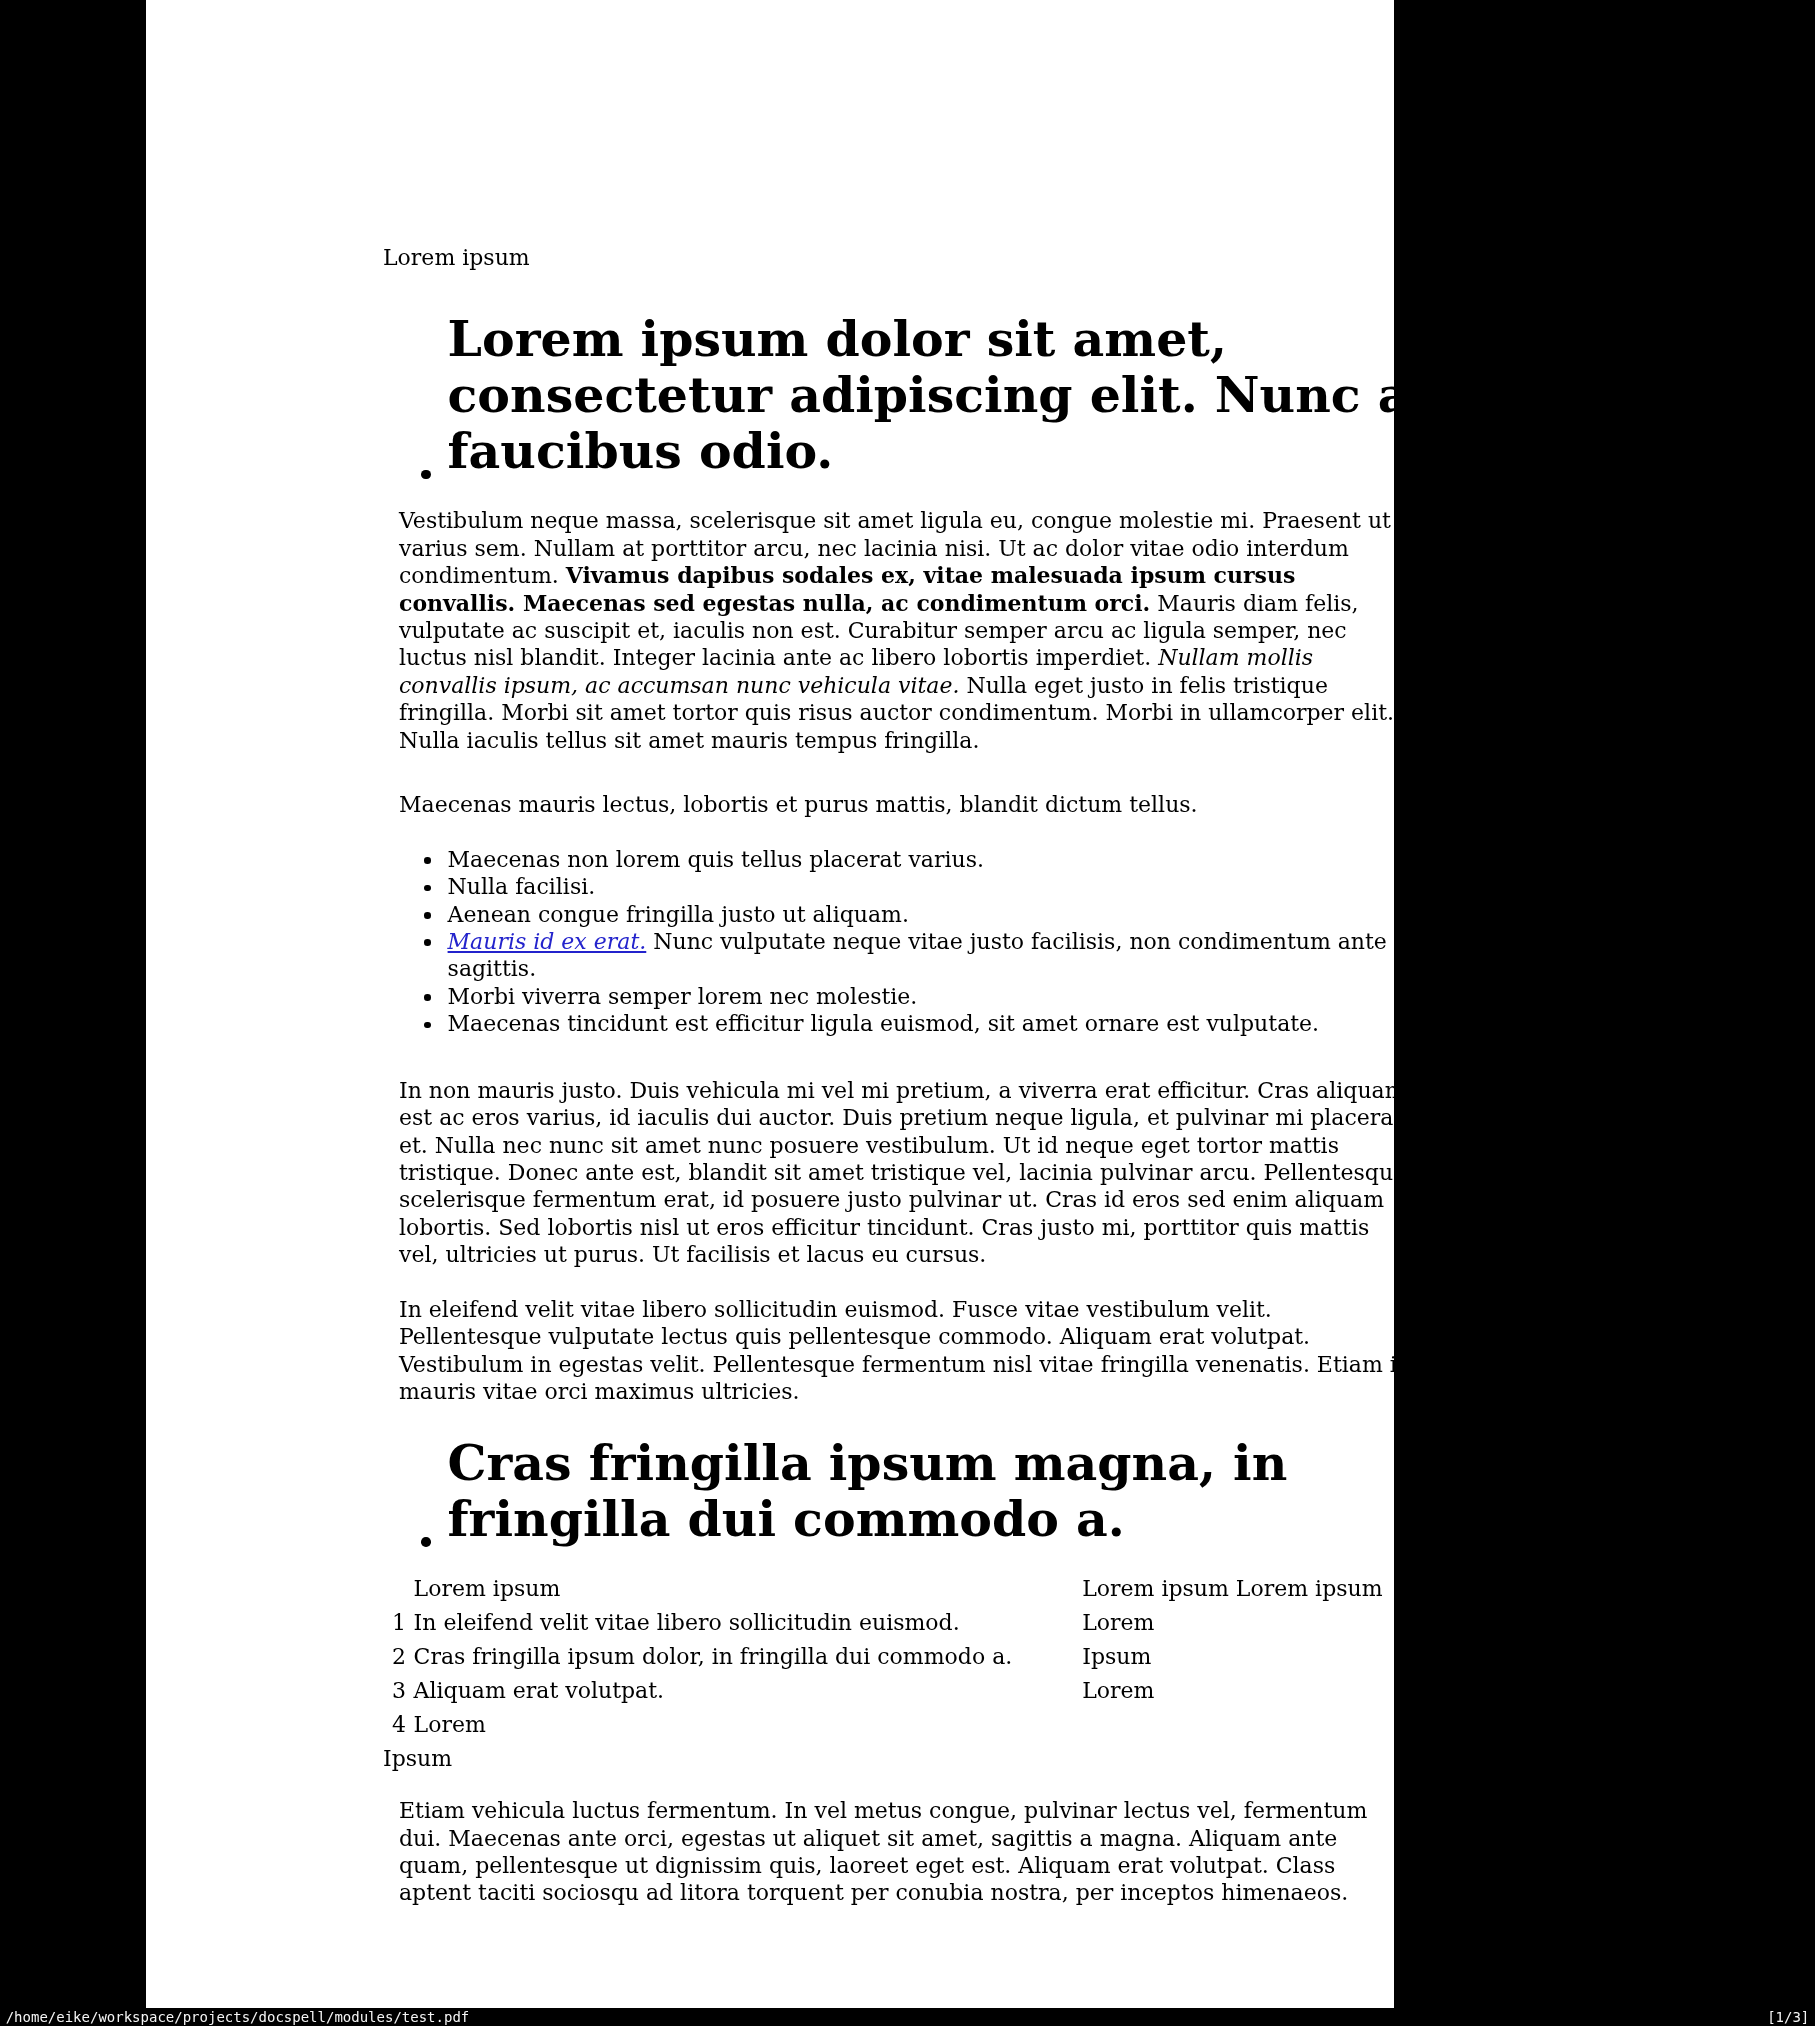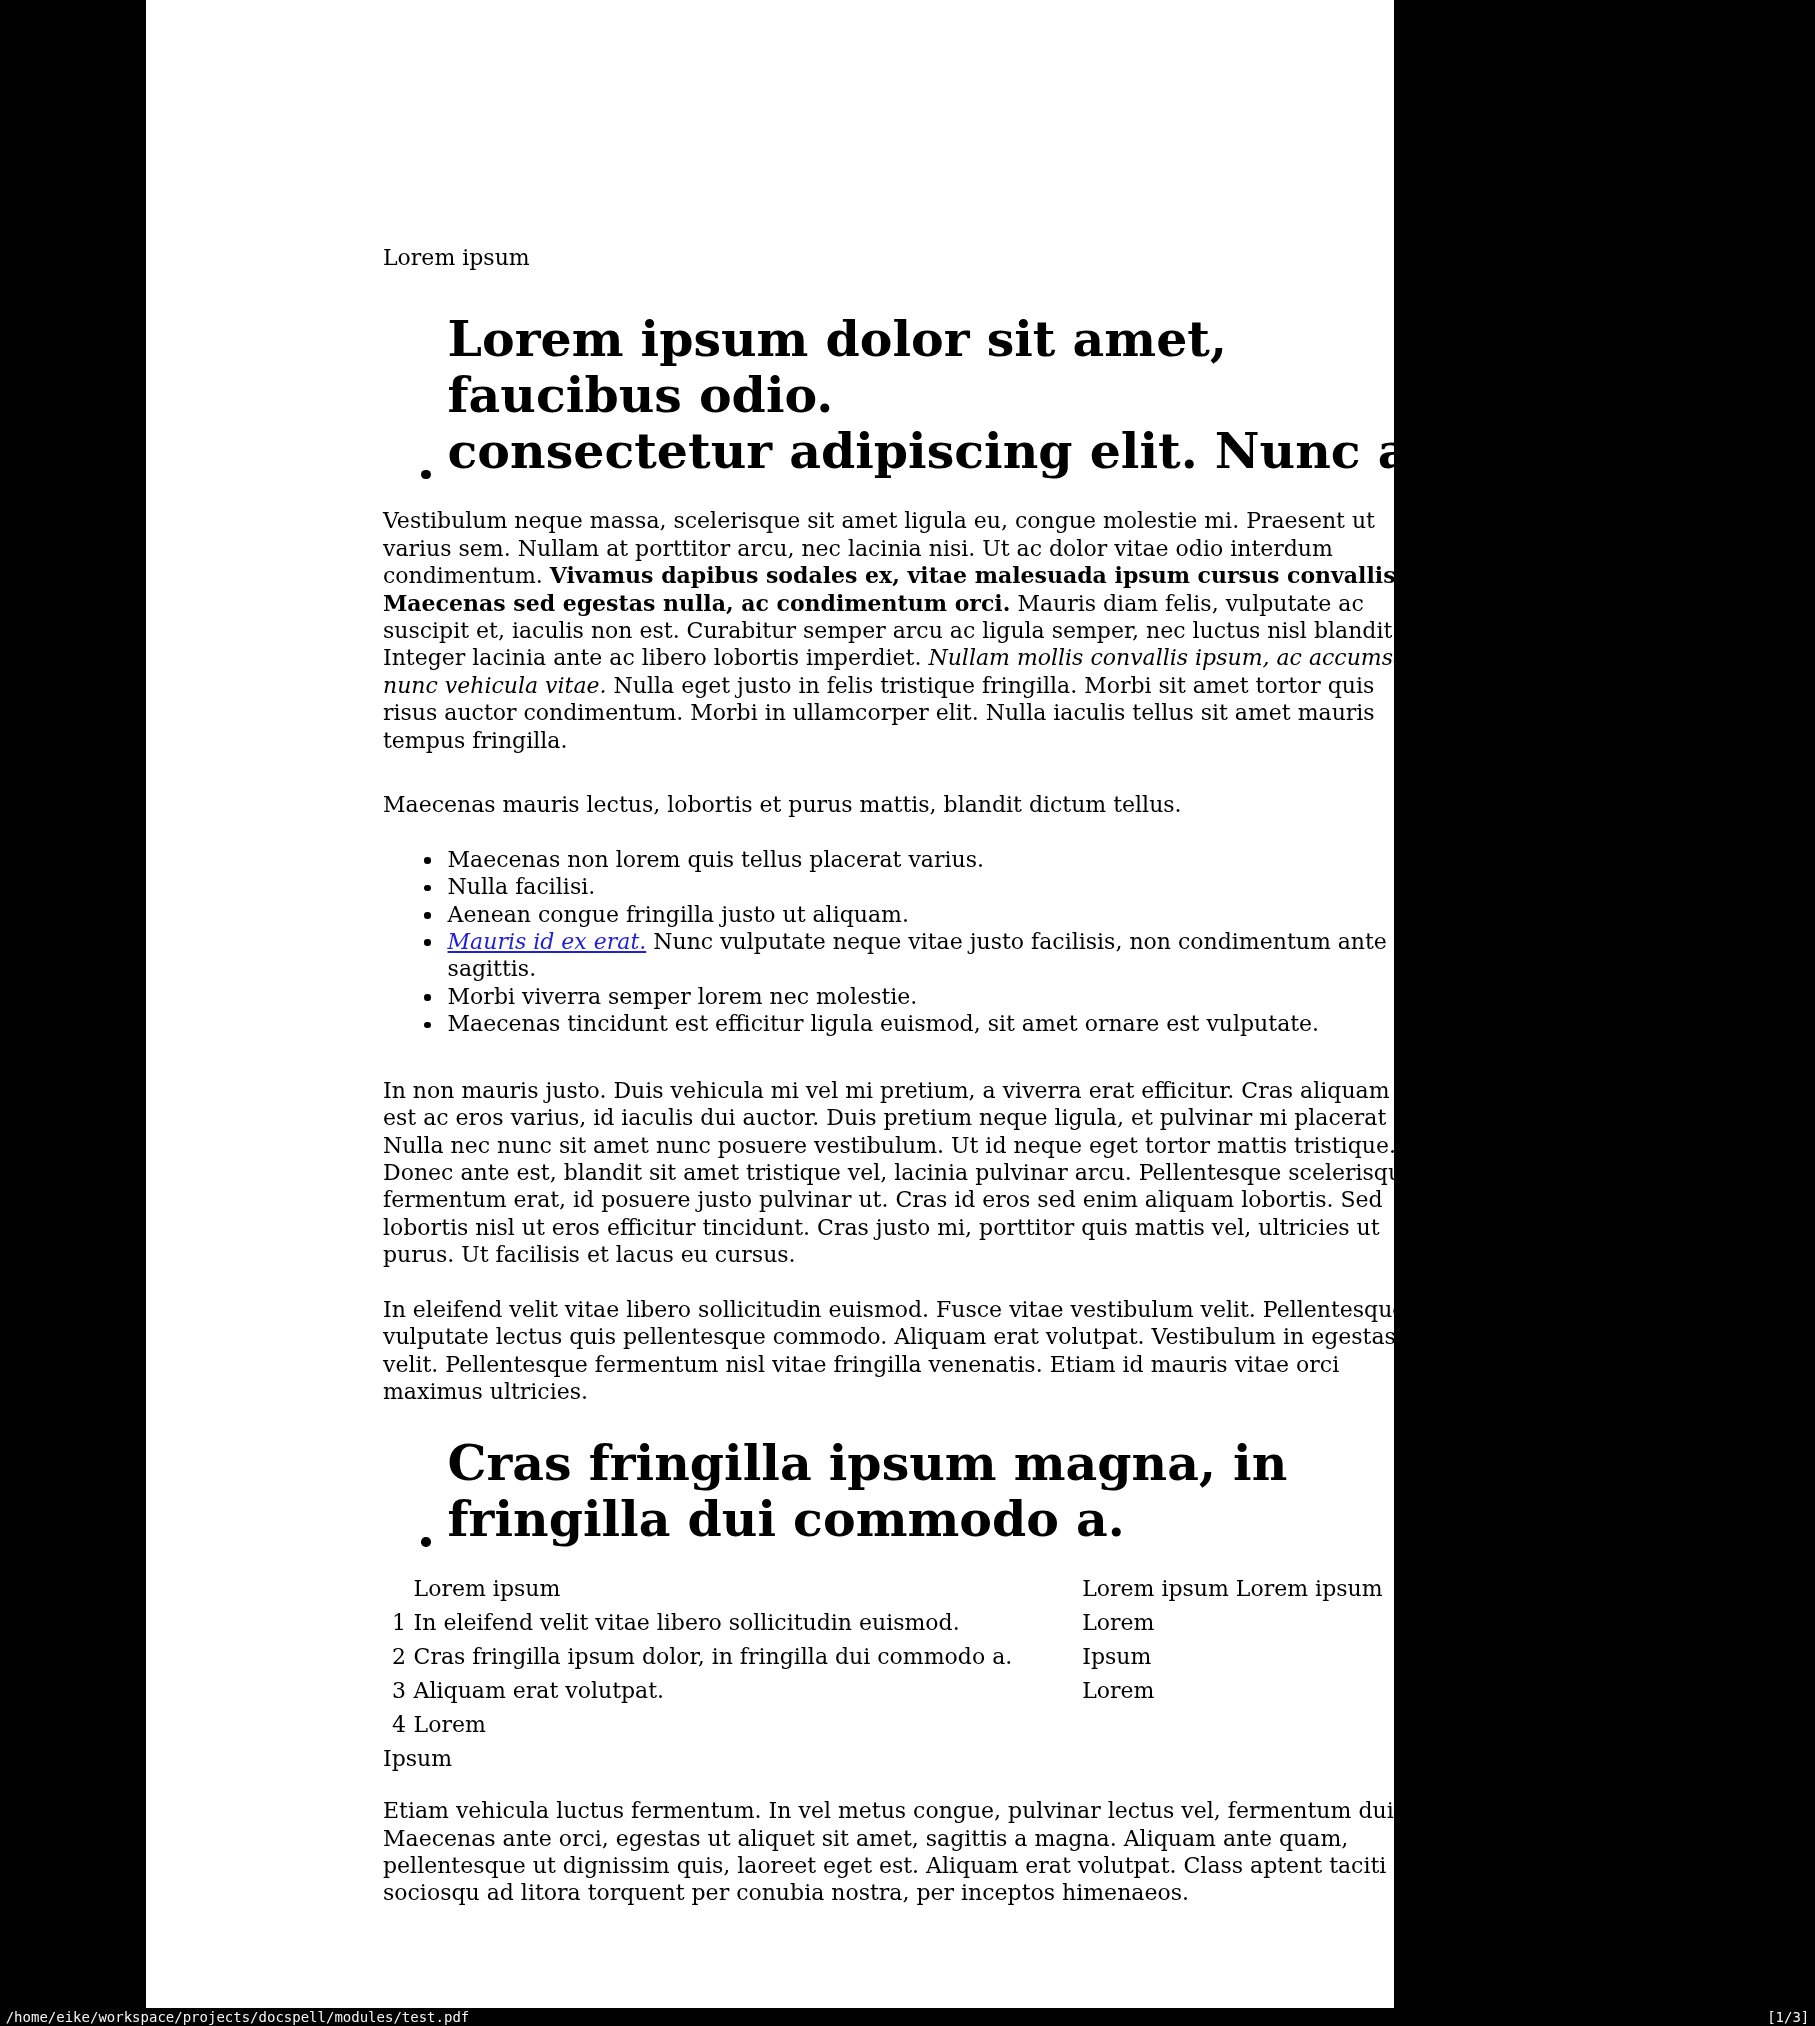--- a/index.html
+++ b/index.html
@@ -41,21 +41,21 @@
   .h-bullet {
     flex: 0 0 auto;
     width: 9.5px; height: 9.5px;
     border-radius: 50%;
     background: #000;
     margin-top: 24.6px;
     margin-right: 17px;
   }
   .h-line { white-space: nowrap; }
   .para {
-    margin: 0;
+    margin: 16px;
     font-size: 22px;
     line-height: 27.4px;
     text-align: left;
   }
   .mt-p1 { margin-top: 28px; }
   .mt-p2 { margin-top: 37px; }
   .mt-p3 { margin-top: 39px; }
   .mt-p4 { margin-top: 27.4px; }
   .mt-p5 { margin-top: 21px; }
   .b { font-weight: bold; }
@@ -114,22 +114,22 @@
 
   <div class="page">
     <div class="content">
 
       <div class="top-label">Lorem ipsum</div>
 
       <div class="heading h1-block">
         <span class="h-bullet"></span>
         <div>
           <div class="h-line">Lorem ipsum dolor sit amet,</div>
+          <div class="h-line">consectetur adipiscing elit. Nunc ac</div>
           <div class="h-line">faucibus odio.</div>
-          <div class="h-line">consectetur adipiscing elit. Nunc ac</div>
         </div>
       </div>
 
       <p class="para mt-p1"><span>Vestibulum neque massa, scelerisque sit amet ligula eu, congue molestie mi. Praesent ut varius sem. Nullam at porttitor arcu, nec lacinia nisi. Ut ac dolor vitae odio interdum condimentum. </span><span class="b">Vivamus dapibus sodales ex, vitae malesuada ipsum cursus convallis. Maecenas sed egestas nulla, ac condimentum orci.</span><span> Mauris diam felis, vulputate ac suscipit et, iaculis non est. Curabitur semper arcu ac ligula semper, nec luctus nisl blandit. Integer lacinia ante ac libero lobortis imperdiet. </span><span class="i">Nullam mollis convallis ipsum, ac accumsan nunc vehicula vitae.</span><span> Nulla eget justo in felis tristique fringilla. Morbi sit amet tortor quis risus auctor condimentum. Morbi in ullamcorper elit. Nulla iaculis tellus sit amet mauris tempus fringilla.</span></p>
 
       <p class="para mt-p2">Maecenas mauris lectus, lobortis et purus mattis, blandit dictum tellus.</p>
 
       <div class="list">
         <div class="list-item">
           <span class="li-bullet"></span>

